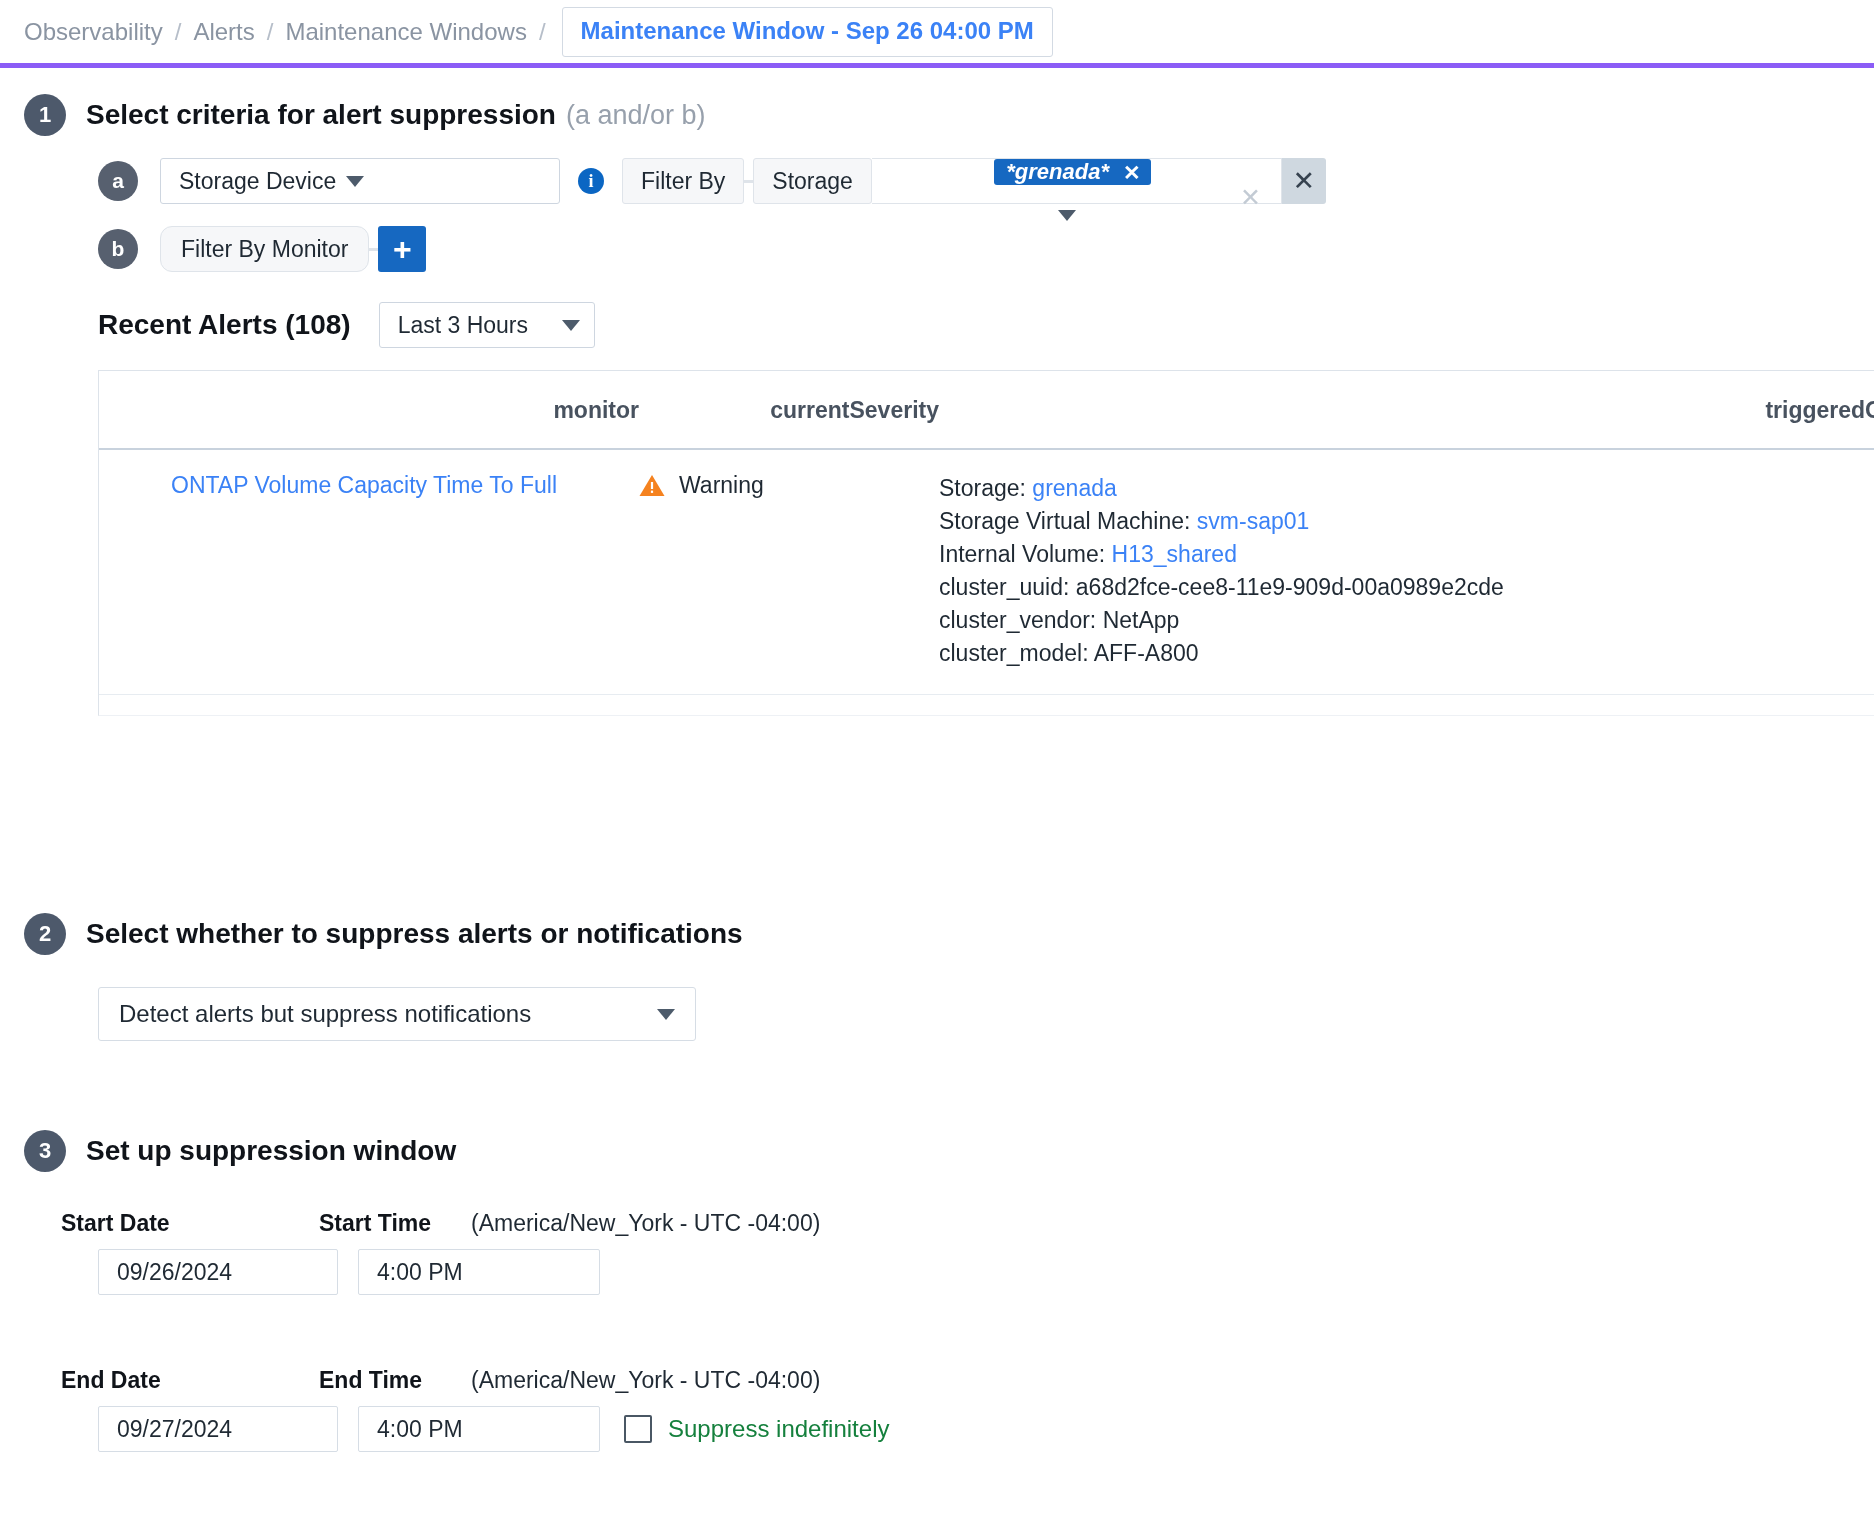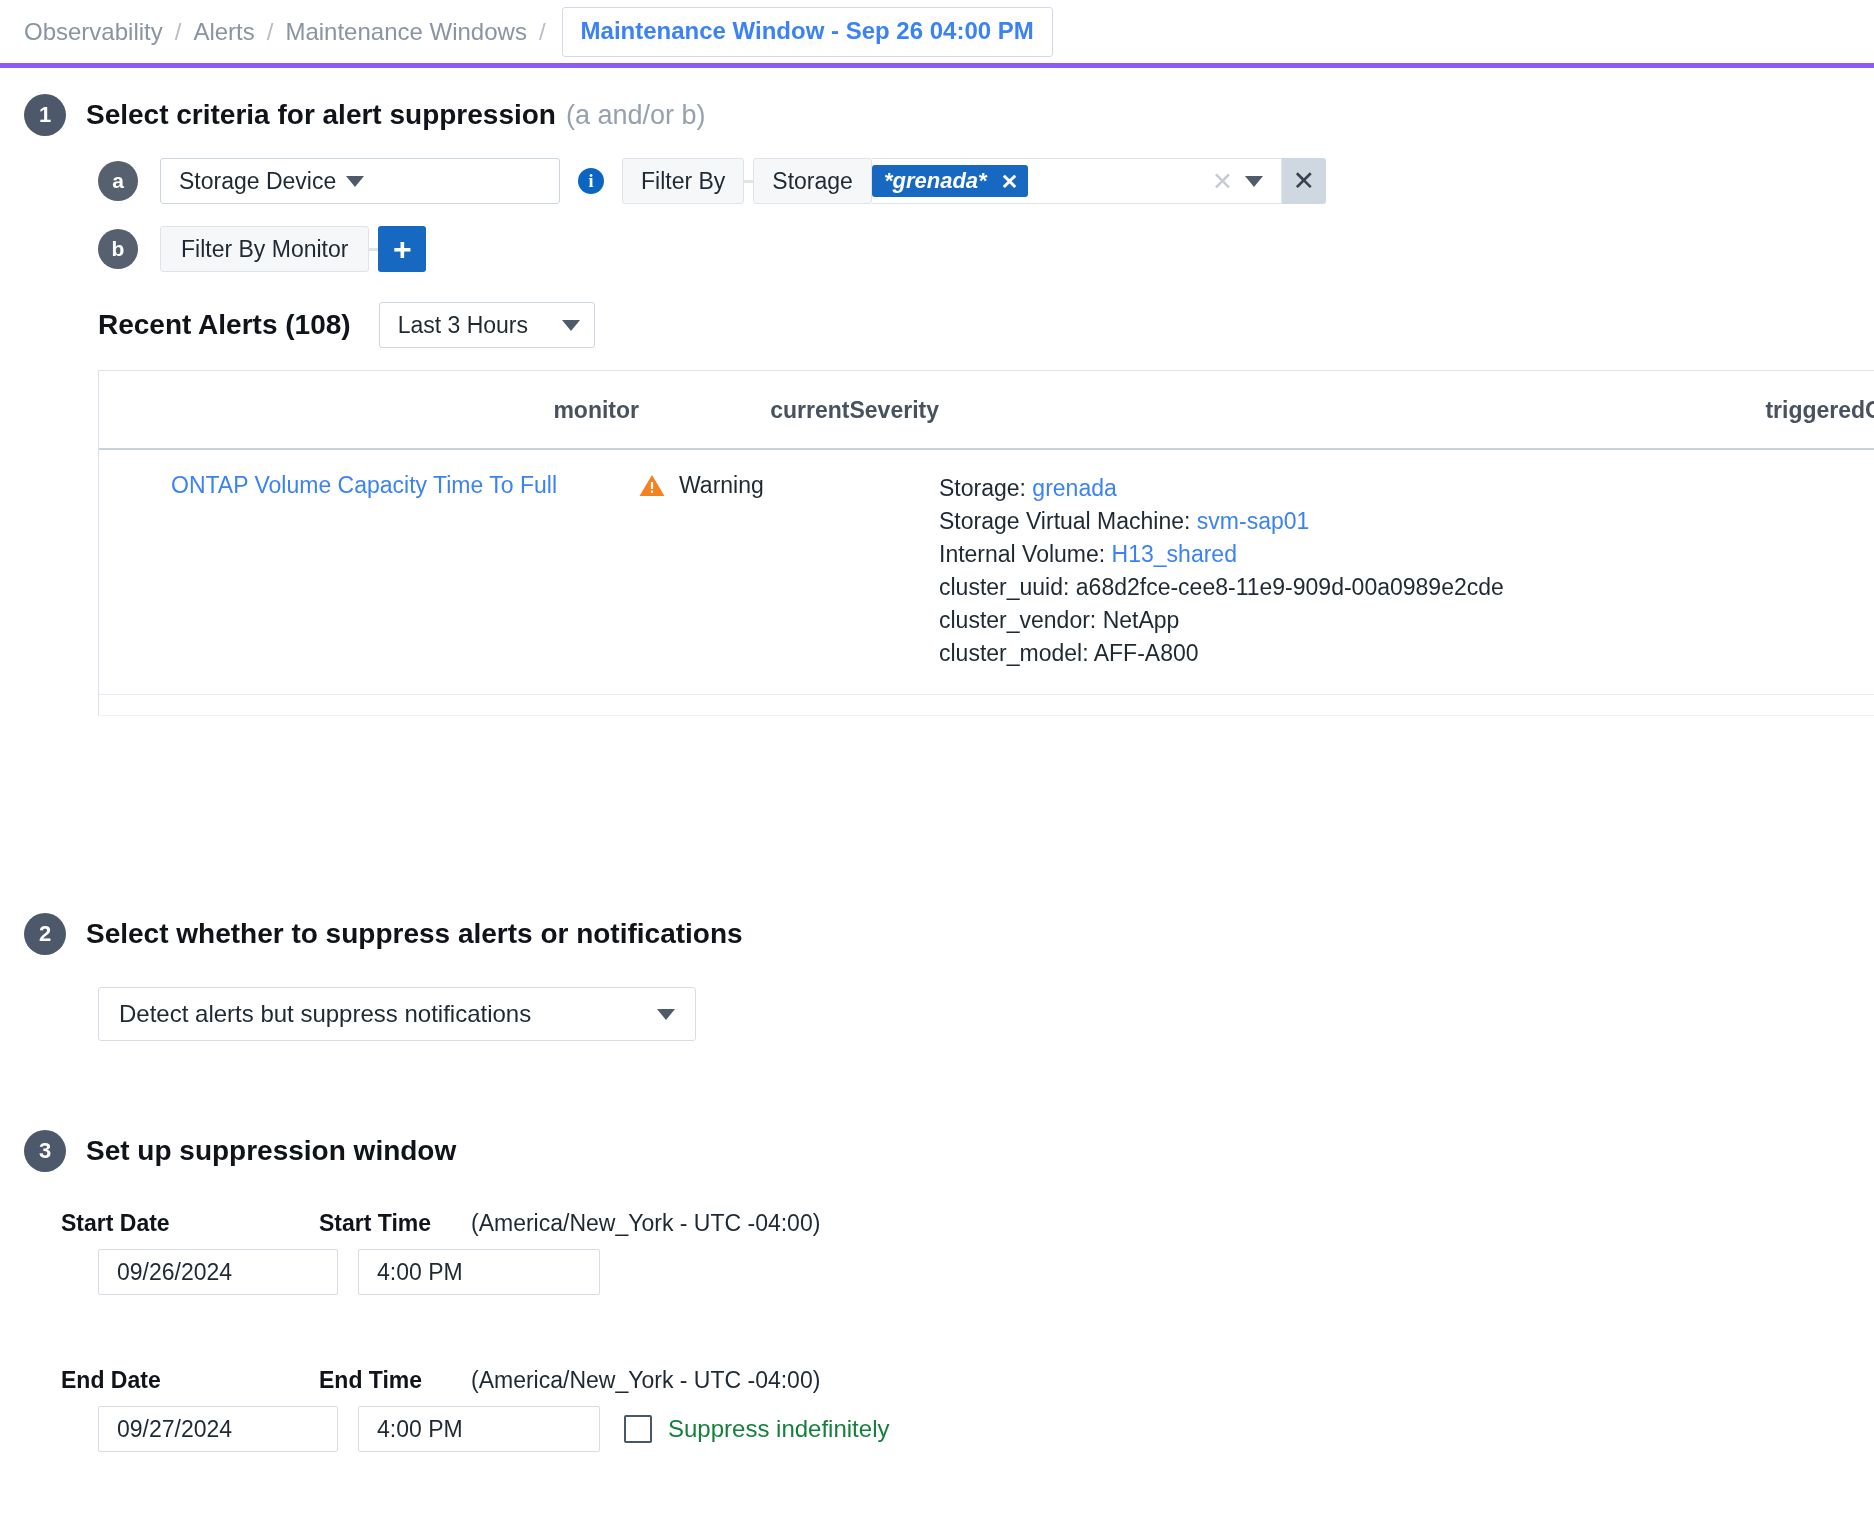--- a/index.html
+++ b/index.html
@@ -150,20 +150,21 @@
   }
   .token-field {
     height: 46px;
     width: 410px;
     border: 1px solid #dfe4ea;
     border-left: none;
     background: #fff;
     display: flex; align-items: center;
     padding: 0 8px 0 0;
     position: relative;
+    flex-direction: column;
   }
   .token {
     background: #1668c1;
     color: #fff;
     border-radius: 3px;
     height: 32px;
     display: flex; align-items: center;
     padding: 0 10px 0 12px;
     margin-left: 0px;
     font-size: 22px;
@@ -200,21 +201,21 @@
     font-size: 27px;
     line-height: 1;
     border-radius: 0 3px 3px 0;
   }
 
   .monitor-pill {
     margin-left: 22px;
     height: 46px;
     background: #f6f7f9;
     border: 1px solid #dfe4ea;
-    border-radius: 3px;
+    border-radius: 12px;
     display: flex; align-items: center;
     padding: 0 20px;
     font-size: 23px;
   }
   .plus-btn {
     width: 48px; height: 46px;
     background: #1668c1;
     border-radius: 3px;
     color: #fff;
     font-size: 32px;

